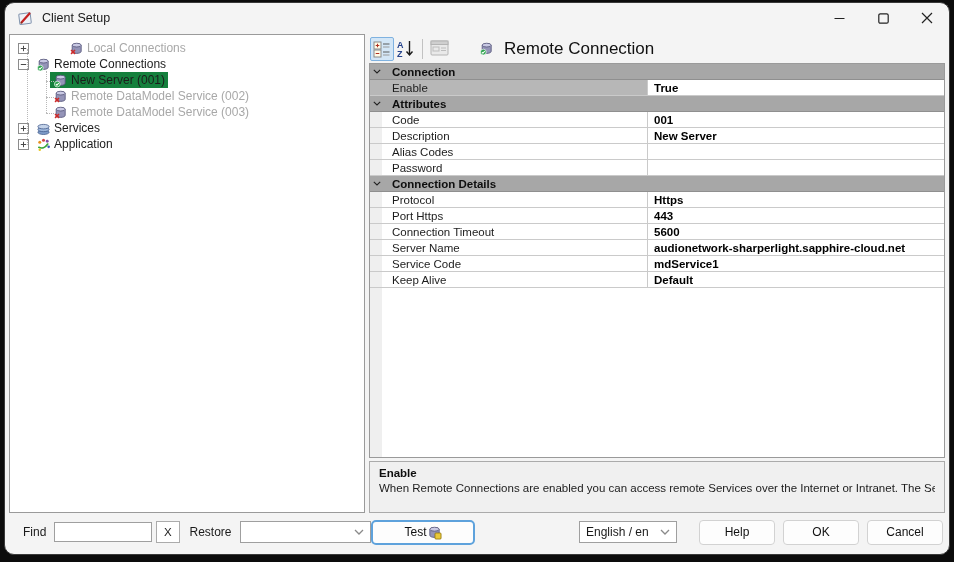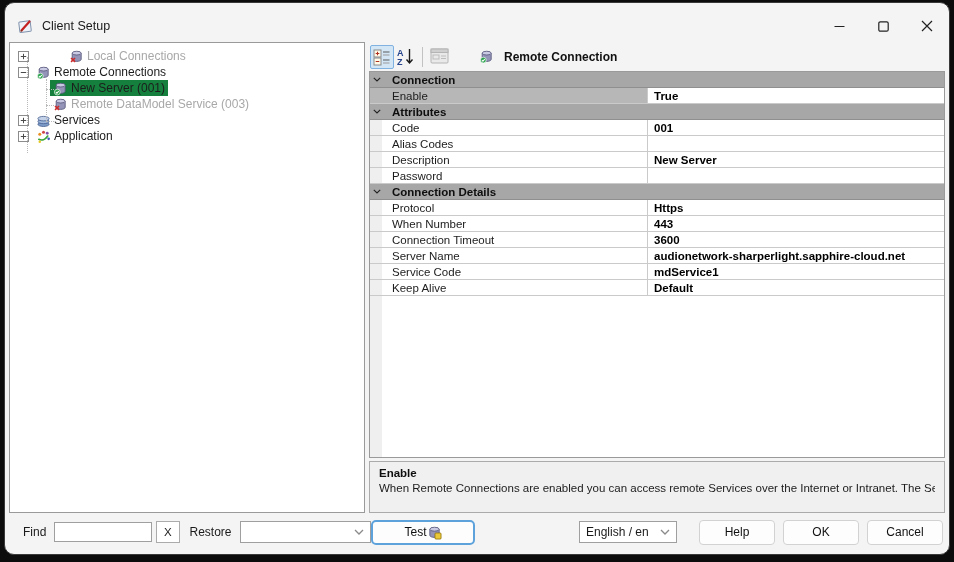--- a/index.html
+++ b/index.html
@@ -1,20 +1,20 @@
 <!DOCTYPE html>
 <html><head>
 <meta charset="utf-8">
 <style>
   html,body{margin:0;padding:0;}
   body{width:954px;height:562px;background:#0c0c0c;font-family:"Liberation Sans",sans-serif;position:relative;overflow:hidden;}
   .frame{position:absolute;left:4px;top:2px;right:4px;bottom:7px;background:#f4f4f4;border:1px solid #3a3a3a;border-radius:10px;overflow:hidden;display:flex;flex-direction:column;}
 
   
-  .titlebar{height:30px;display:flex;align-items:center;padding-left:12px;flex-shrink:0;margin-top:8px;}
+  .titlebar{height:30px;display:flex;align-items:center;padding-left:12px;flex-shrink:0;}
   .app-icon{width:17px;height:17px;display:inline-flex;margin-right:8px;}
   .title-text{font-size:12.5px;color:#1a1a1a;}
   .win-controls{margin-left:auto;display:flex;height:100%;}
   .win-btn{width:44px;height:100%;background:transparent;border:none;display:flex;align-items:center;justify-content:center;cursor:pointer;padding:0;}
 
   
   .main{flex:1;display:flex;padding:1px 4px 0 4px;gap:4px;min-height:0;}
   .tree-panel{width:356px;flex-shrink:0;background:#ffffff;border:1px solid #9a9a9a;position:relative;padding-top:5px;box-sizing:border-box;}
   .tree-row{height:16px;display:flex;align-items:center;font-size:12px;color:#1c1c1c;position:relative;}
   .tree-row.muted .tree-label{color:#a8a8a8;}
@@ -27,21 +27,21 @@
   .tline.v{border-left:1px dotted #b9b9b9;width:0;}
   .tline.h{border-top:1px dotted #b9b9b9;height:0;}
 
   
   .right-panel{flex:1;display:flex;flex-direction:column;min-width:0;}
   .pg-toolbar{height:29px;display:flex;align-items:center;flex-shrink:0;padding-left:1px;}
   .tb-btn{width:24px;height:24px;border:1px solid transparent;background:transparent;display:flex;align-items:center;justify-content:center;padding:0;cursor:pointer;}
   .tb-btn.selected{background:#d3e6f6;border:1px solid #7fb2e0;border-radius:2px;}
   .tb-sep{width:1px;height:20px;background:#c2c2c2;margin:0 4px;}
   .obj-icon{width:16px;height:16px;display:inline-flex;margin-left:28px;}
-  .obj-title{font-size:12px;font-weight:bold;color:#111;margin-left:9px;}
+  .obj-title{font-size:17px;font-weight:normal;color:#111;margin-left:9px;}
 
   
   .prop-grid{flex:1;background:#ffffff;border:1px solid #9a9a9a;position:relative;overflow:hidden;}
   .prop-grid::before{content:"";position:absolute;left:0;top:0;bottom:0;width:12px;background:#efefef;}
   .pg-cat{height:15px;background:#a7a7a7;display:flex;align-items:center;border-bottom:1px solid #8f8f8f;position:relative;cursor:pointer;}
   .pg-chev{width:13px;display:flex;justify-content:center;flex-shrink:0;}
   .pg-cat-title{font-size:11.5px;font-weight:bold;color:#0e0e0e;padding-left:9px;}
   .pg-row{height:15px;display:flex;border-bottom:1px solid #cacaca;position:relative;background:#fff;}
   .pg-gutter{width:12px;background:#efefef;flex-shrink:0;}
   .pg-label{width:266px;box-sizing:border-box;padding-left:10px;display:flex;align-items:center;font-size:11.5px;color:#1c1c1c;border-right:1px solid #cacaca;flex-shrink:0;}
@@ -152,20 +152,32 @@
         </div>
         <div class="tree-row muted" style="padding-left: 40px;">
           <span class="row-content">
             <span class="tree-icon">
               <svg width="15" height="15" viewBox="0 0 16 16">
                 <path d="M3.4 4.4 v6.6 c0 1.3 2.1 2.2 4.8 2.2 s4.8-0.9 4.8-2.2 V4.4" fill="#9494b8" stroke="#55557a" stroke-width="0.9"></path>
                 <ellipse cx="8.2" cy="4.4" rx="4.8" ry="2" fill="#c9c9e4" stroke="#55557a" stroke-width="0.9"></ellipse>
                 <path d="M2.2 9.6 L6.4 13.8 M6.4 9.6 L2.2 13.8" stroke="#cc2b2b" stroke-width="1.7"></path>
               </svg>
             </span>
+            <span class="tree-label">Remote DataModel Service (002)</span>
+          </span>
+        </div>
+        <div class="tree-row muted" style="padding-left: 40px;">
+          <span class="row-content">
+            <span class="tree-icon">
+              <svg width="15" height="15" viewBox="0 0 16 16">
+                <path d="M3.4 4.4 v6.6 c0 1.3 2.1 2.2 4.8 2.2 s4.8-0.9 4.8-2.2 V4.4" fill="#9494b8" stroke="#55557a" stroke-width="0.9"></path>
+                <ellipse cx="8.2" cy="4.4" rx="4.8" ry="2" fill="#c9c9e4" stroke="#55557a" stroke-width="0.9"></ellipse>
+                <path d="M2.2 9.6 L6.4 13.8 M6.4 9.6 L2.2 13.8" stroke="#cc2b2b" stroke-width="1.7"></path>
+              </svg>
+            </span>
             <span class="tree-label">Remote DataModel Service (003)</span>
           </span>
         </div>
         <div class="tree-row" style="padding-left: 8px;">
           <span class="expander">
             <svg width="7" height="7" viewBox="0 0 7 7">
               <path d="M3.5 0.8 v5.4 M0.8 3.5 h5.4" stroke="#4a4a4a" stroke-width="1"></path>
             </svg>
           </span>
           <span class="row-content">
@@ -270,27 +282,27 @@
             </span>
             <span class="pg-cat-title">Attributes</span>
           </div>
           <div class="pg-row">
             <div class="pg-gutter"></div>
             <div class="pg-label">Code</div>
             <div class="pg-value">001</div>
           </div>
           <div class="pg-row">
             <div class="pg-gutter"></div>
+            <div class="pg-label">Description</div>
+            <div class="pg-value">New Server</div>
+          </div>
+          <div class="pg-row">
+            <div class="pg-gutter"></div>
             <div class="pg-label">Alias Codes</div>
             <div class="pg-value"></div>
-          </div>
-          <div class="pg-row">
-            <div class="pg-gutter"></div>
-            <div class="pg-label">Description</div>
-            <div class="pg-value">New Server</div>
           </div>
           <div class="pg-row">
             <div class="pg-gutter"></div>
             <div class="pg-label">Password</div>
             <div class="pg-value"></div>
           </div>
           <div class="pg-cat">
             <span class="pg-chev">
               <svg width="8" height="5" viewBox="0 0 8 5">
                 <path d="M0.8 0.8 L4 4 L7.2 0.8" fill="none" stroke="#222" stroke-width="1.1"></path>
@@ -298,27 +310,27 @@
             </span>
             <span class="pg-cat-title">Connection Details</span>
           </div>
           <div class="pg-row">
             <div class="pg-gutter"></div>
             <div class="pg-label">Protocol</div>
             <div class="pg-value">Https</div>
           </div>
           <div class="pg-row">
             <div class="pg-gutter"></div>
-            <div class="pg-label">When Number</div>
+            <div class="pg-label">Port Https</div>
             <div class="pg-value">443</div>
           </div>
           <div class="pg-row">
             <div class="pg-gutter"></div>
             <div class="pg-label">Connection Timeout</div>
-            <div class="pg-value">3600</div>
+            <div class="pg-value">5600</div>
           </div>
           <div class="pg-row">
             <div class="pg-gutter"></div>
             <div class="pg-label">Server Name</div>
             <div class="pg-value">audionetwork-sharperlight.sapphire-cloud.net</div>
           </div>
           <div class="pg-row">
             <div class="pg-gutter"></div>
             <div class="pg-label">Service Code</div>
             <div class="pg-value">mdService1</div>

